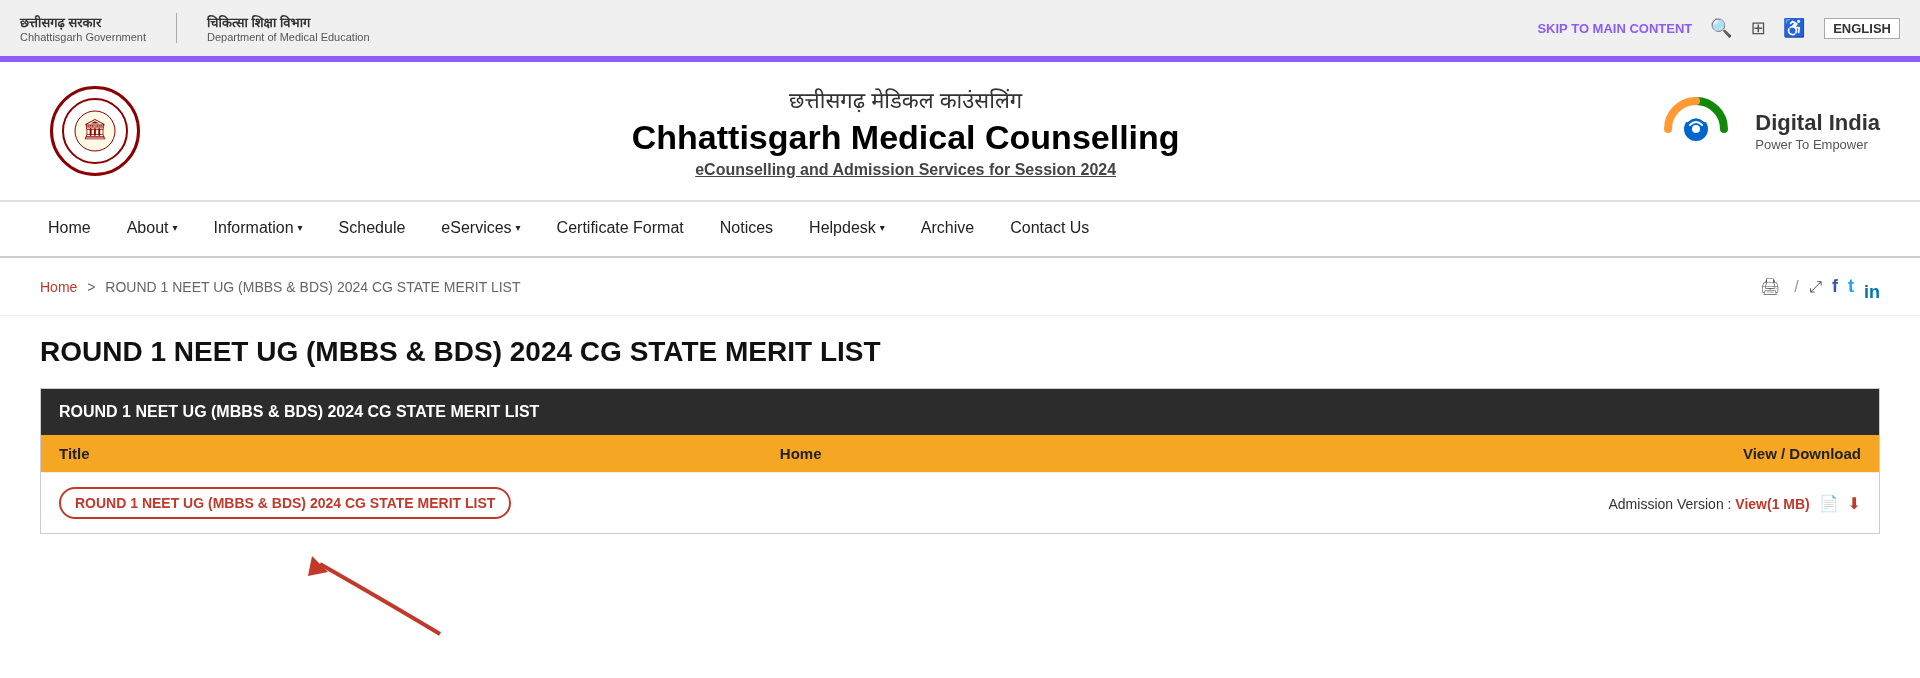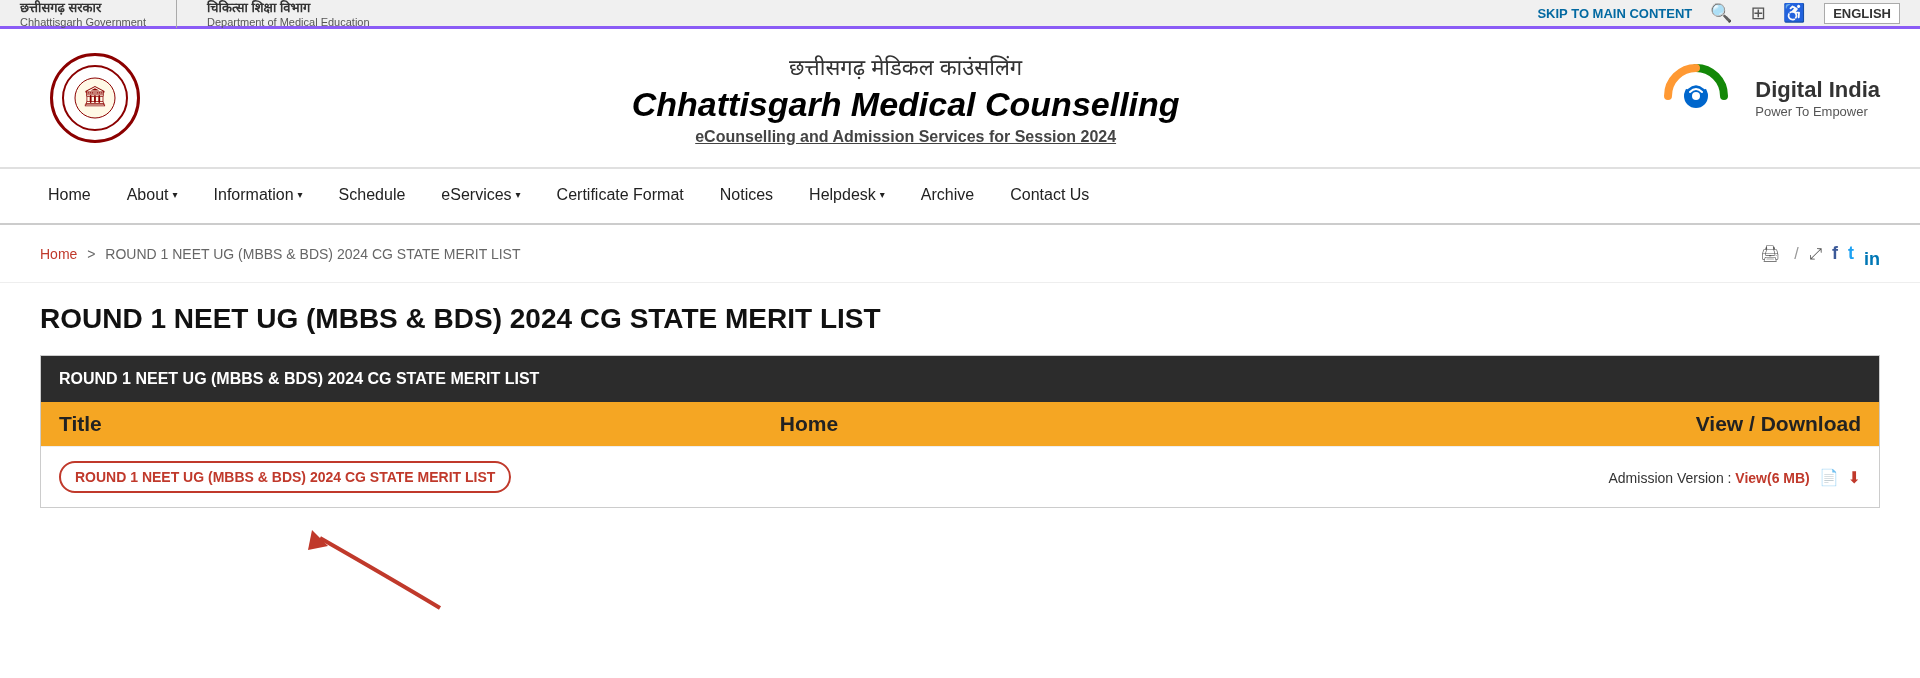--- a/index.html
+++ b/index.html
@@ -1,26 +1,26 @@
 <!DOCTYPE html>
 <html><head>
   <meta charset="utf-8">
   <style>
     * { margin: 0; padding: 0; box-sizing: border-box; }
     body { font-family: Arial, sans-serif; background: #fff; width: 1920px; }
 
     
     .top-bar {
       background: #f0f0f0;
-      border-bottom: 3px solid #8b5cf6;
+      border-bottom: 6px solid #8b5cf6;
       display: flex;
       align-items: center;
       justify-content: space-between;
       padding: 6px 20px;
-      height: 29px;
+      height: 62px;
     }
     .top-bar-left {
       display: flex;
       gap: 30px;
     }
     .top-bar-left .gov-name {
       font-size: 13px;
       color: #333;
     }
     .top-bar-left .gov-name span {
@@ -28,21 +28,21 @@
       font-size: 11px;
       color: #555;
     }
     .top-bar-right {
       display: flex;
       align-items: center;
       gap: 18px;
     }
     .skip-link {
       font-size: 13px;
-      color: #0369a1;
+      color: #8b5cf6;
       text-decoration: none;
       font-weight: bold;
     }
     .top-icon {
       font-size: 18px;
       color: #555;
       cursor: pointer;
     }
     .lang-btn {
       font-size: 13px;
@@ -89,21 +89,20 @@
       font-size: 22px;
       color: #333;
       margin-bottom: 4px;
       font-family: Arial, sans-serif;
     }
     .header-title {
       font-size: 34px;
       font-weight: bold;
       color: #000;
       margin-bottom: 4px;
-      font-style: italic;
     }
     .header-subtitle {
       font-size: 16px;
       color: #444;
       font-weight: bold;
       text-decoration: underline;
     }
     .header-right {
       display: flex;
       align-items: center;
@@ -206,21 +205,21 @@
       background: #2c2c2c;
       color: #fff;
       padding: 14px 18px;
       font-size: 16px;
       font-weight: bold;
     }
     .table-col-headers {
       display: flex;
       background: #f5a623;
       padding: 10px 18px;
-      font-size: 21px;
+      font-size: 15px;
       font-weight: bold;
       color: #222;
     }
     .col-title { flex: 2; }
     .col-date { flex: 1; }
     .col-download { flex: 2; text-align: right; }
     .table-row {
       display: flex;
       align-items: center;
       padding: 14px 18px;
@@ -414,21 +413,21 @@
       <div class="col-download">View / Download</div>
     </div>
 
     <div class="table-row">
       <div class="row-title">
         <a class="row-title-link" href="#">ROUND 1 NEET UG (MBBS &amp; BDS) 2024 CG STATE MERIT LIST</a>
       </div>
       <div class="row-date"></div>
       <div class="row-download">
         <span>Admission Version :</span>
-        <a href="#">View(6 MB)</a>
+        <a href="#">View(1 MB)</a>
         <span class="download-icons">
           <span class="pdf-icon">📄</span>
           <span class="dl-icon">⬇</span>
         </span>
       </div>
     </div>
   </div>
 
   <div class="arrow-container">
     <svg class="red-arrow" width="300" height="120" viewBox="0 0 300 120">

